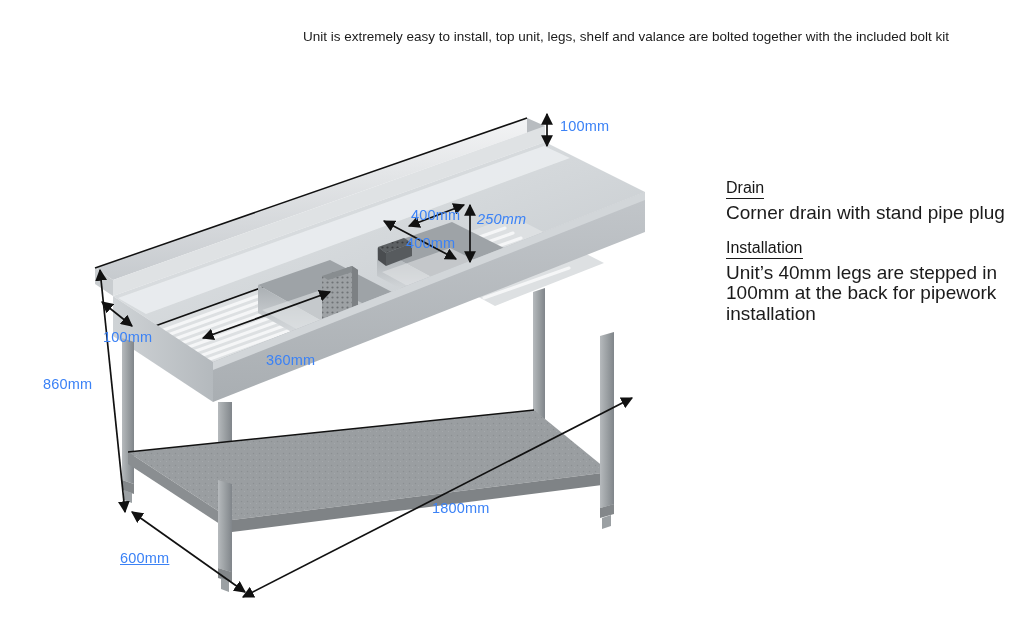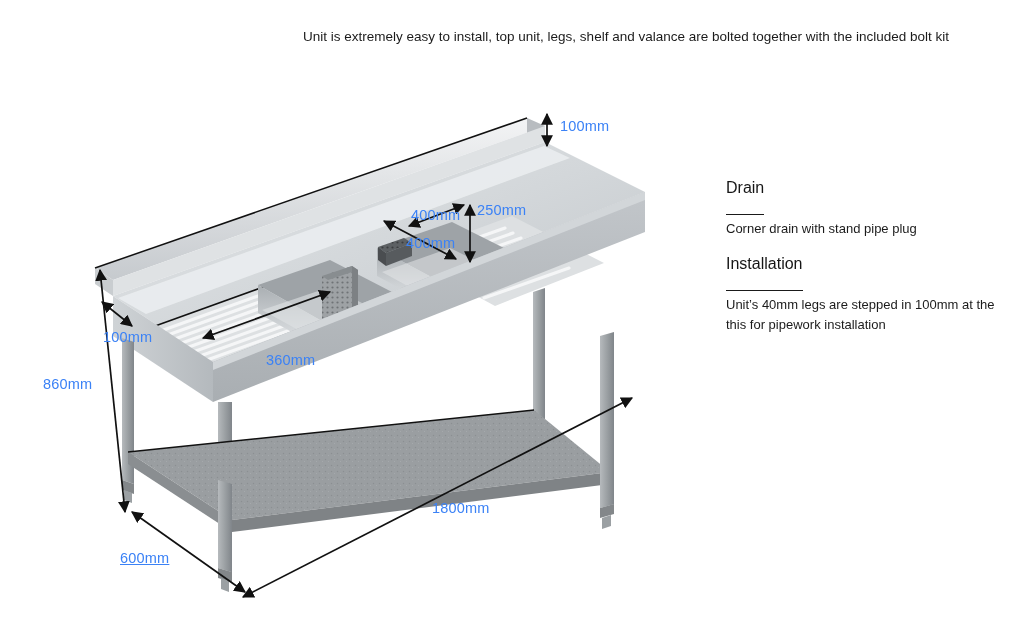--- a/index.html
+++ b/index.html
@@ -17,24 +17,24 @@
   
   .caption{
     font-size:13.5px;line-height:21px;color:#1b1b1b;white-space:nowrap;
   }
 
   
   .notes{position:absolute;left:726px;top:178px;width:290px;}
   .note{margin-bottom:14px;}
   .note h3{
     margin:0 0 2px 0;font-size:16px;font-weight:400;color:#161616;
-    display:inline-block;border-bottom:1.3px solid #1a1a1a;padding-bottom:17px;
+    display:inline-block;border-bottom:1.3px solid #1a1a1a;padding-bottom:1px;
     line-height:19px;
   }
-  .note p{margin:2px 0 0 0;font-size:13px;line-height:20.5px;color:#1b1b1b;}
+  .note p{margin:2px 0 0 0;font-size:19px;line-height:20.5px;color:#1b1b1b;}
 
   
   .dim{font-size:14.5px;color:#3b82f6;white-space:nowrap;letter-spacing:.2px;}
 
   svg{display:block;overflow:visible;}
   .ln{stroke:#111;stroke-width:1.7;fill:none;}
   .lnthin{stroke:#111;stroke-width:1.5;fill:none;}
 </style>
 </head>
 <body>
@@ -211,31 +211,31 @@
     <line class="ln" x1="100" y1="270" x2="125" y2="512" marker-start="url(#ah)" marker-end="url(#ah)"></line>
 
     <line class="ln" x1="132" y1="512" x2="245" y2="592" marker-start="url(#ah)" marker-end="url(#ah)"></line>
 
     <line class="ln" x1="243" y1="597" x2="632" y2="398" marker-start="url(#ah)" marker-end="url(#ah)"></line>
   </svg>
 
   <div class="abs dim" style="left:560px;top:118px;">100mm</div>
   <div class="abs dim" style="left:411px;top:207px;">400mm</div>
   <div class="abs dim" style="left:406px;top:235px;">400mm</div>
-  <div class="abs dim" style="left:477px;top:202px;">250mm</div>
+  <div class="abs dim" style="left:477px;top:211px;font-style:italic;">250mm</div>
   <div class="abs dim" style="left:266px;top:352px;">360mm</div>
   <div class="abs dim" style="left:103px;top:329px;">100mm</div>
   <div class="abs dim" style="left:43px;top:376px;">860mm</div>
   <div class="abs dim" style="left:120px;top:550px;text-decoration:underline;">600mm</div>
   <div class="abs dim" style="left:432px;top:500px;">1800mm</div>
 
   <div class="notes">
     <div class="note">
       <h3>Drain</h3>
       <p>Corner drain with stand pipe plug</p>
     </div>
     <div class="note">
       <h3>Installation</h3>
-      <p>Unit’s 40mm legs are stepped in 100mm at the this for pipework installation</p>
+      <p>Unit’s 40mm legs are stepped in 100mm at the back for pipework installation</p>
     </div>
   </div>
 
 </div>
 
 </body></html>

